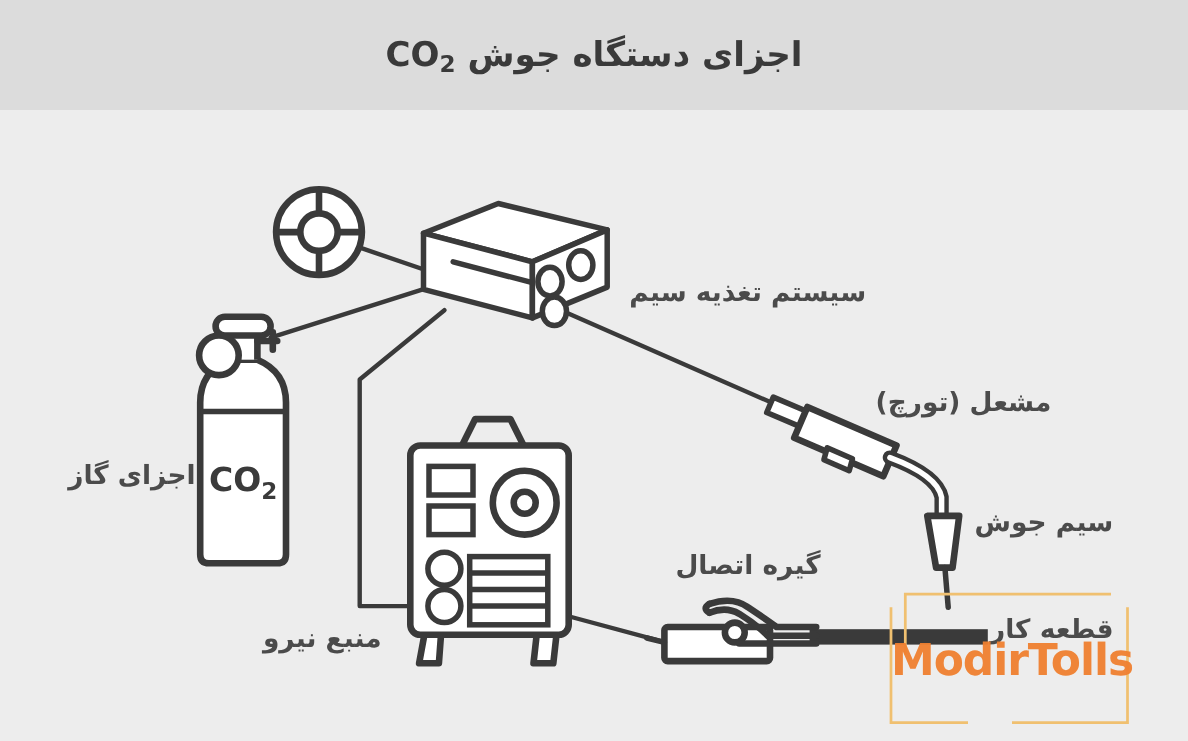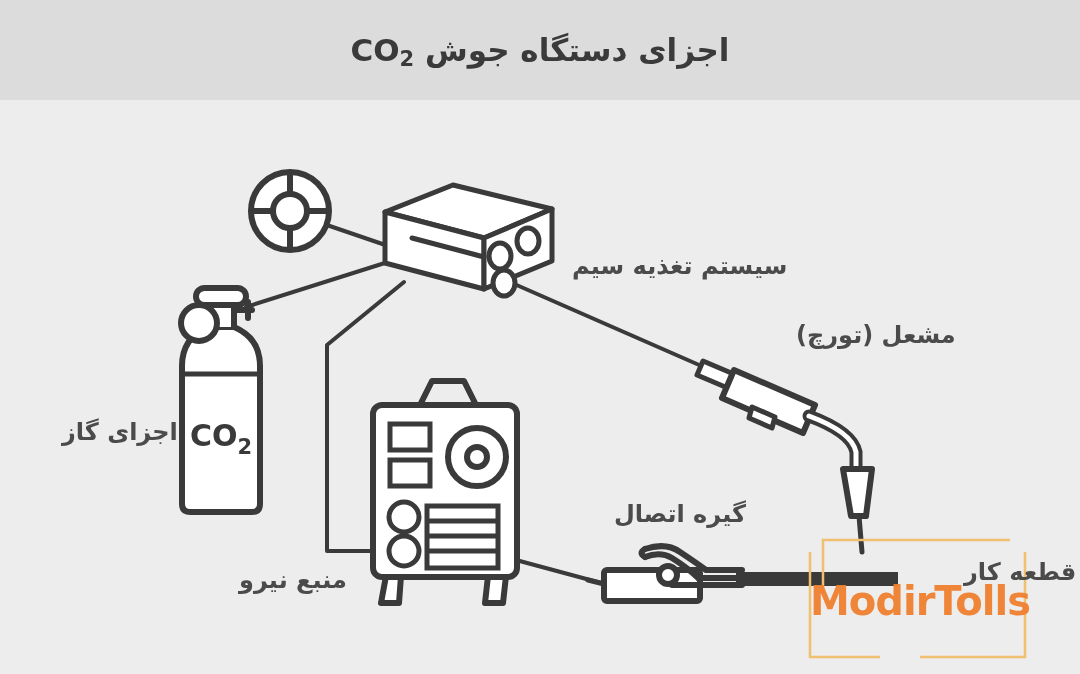--- a/index.html
+++ b/index.html
@@ -206,19 +206,20 @@
       <path d="M 823,595 L 823,540 L 1010,540"></path>
       <path d="M 1025,552 L 1025,657 L 920,657"></path>
       <path d="M 810,552 L 810,657 L 880,657"></path>
     </g>
 
   </svg>
 
   <div class="lbl" style="left:572px; top:208px;margin-top:44px;">سیستم تغذیه سیم</div>
   <div class="lbl" style="left:62px; top:418px;">اجزای گاز</div>
   <div class="lbl" style="left:239px; top:566px;">منبع نیرو</div>
-  <div class="lbl" style="left:796px; top:321px;">مشعل (تورچ)</div>
+  <div class="lbl" style="left:796px; top:352px;">مشعل (تورچ)</div>
+  <div class="lbl" style="left:886px; top:461px;">سیم جوش</div>
   <div class="lbl" style="left:614px; top:500px;text-align:right;">گیره اتصال</div>
-  <div class="lbl" style="left:964px; top:558px;">قطعه کار</div>
+  <div class="lbl" style="left:900px; top:558px;">قطعه کار</div>
 
   <div id="wm-text">ModirTolls</div>
 
 </div>
 
 </body></html>

